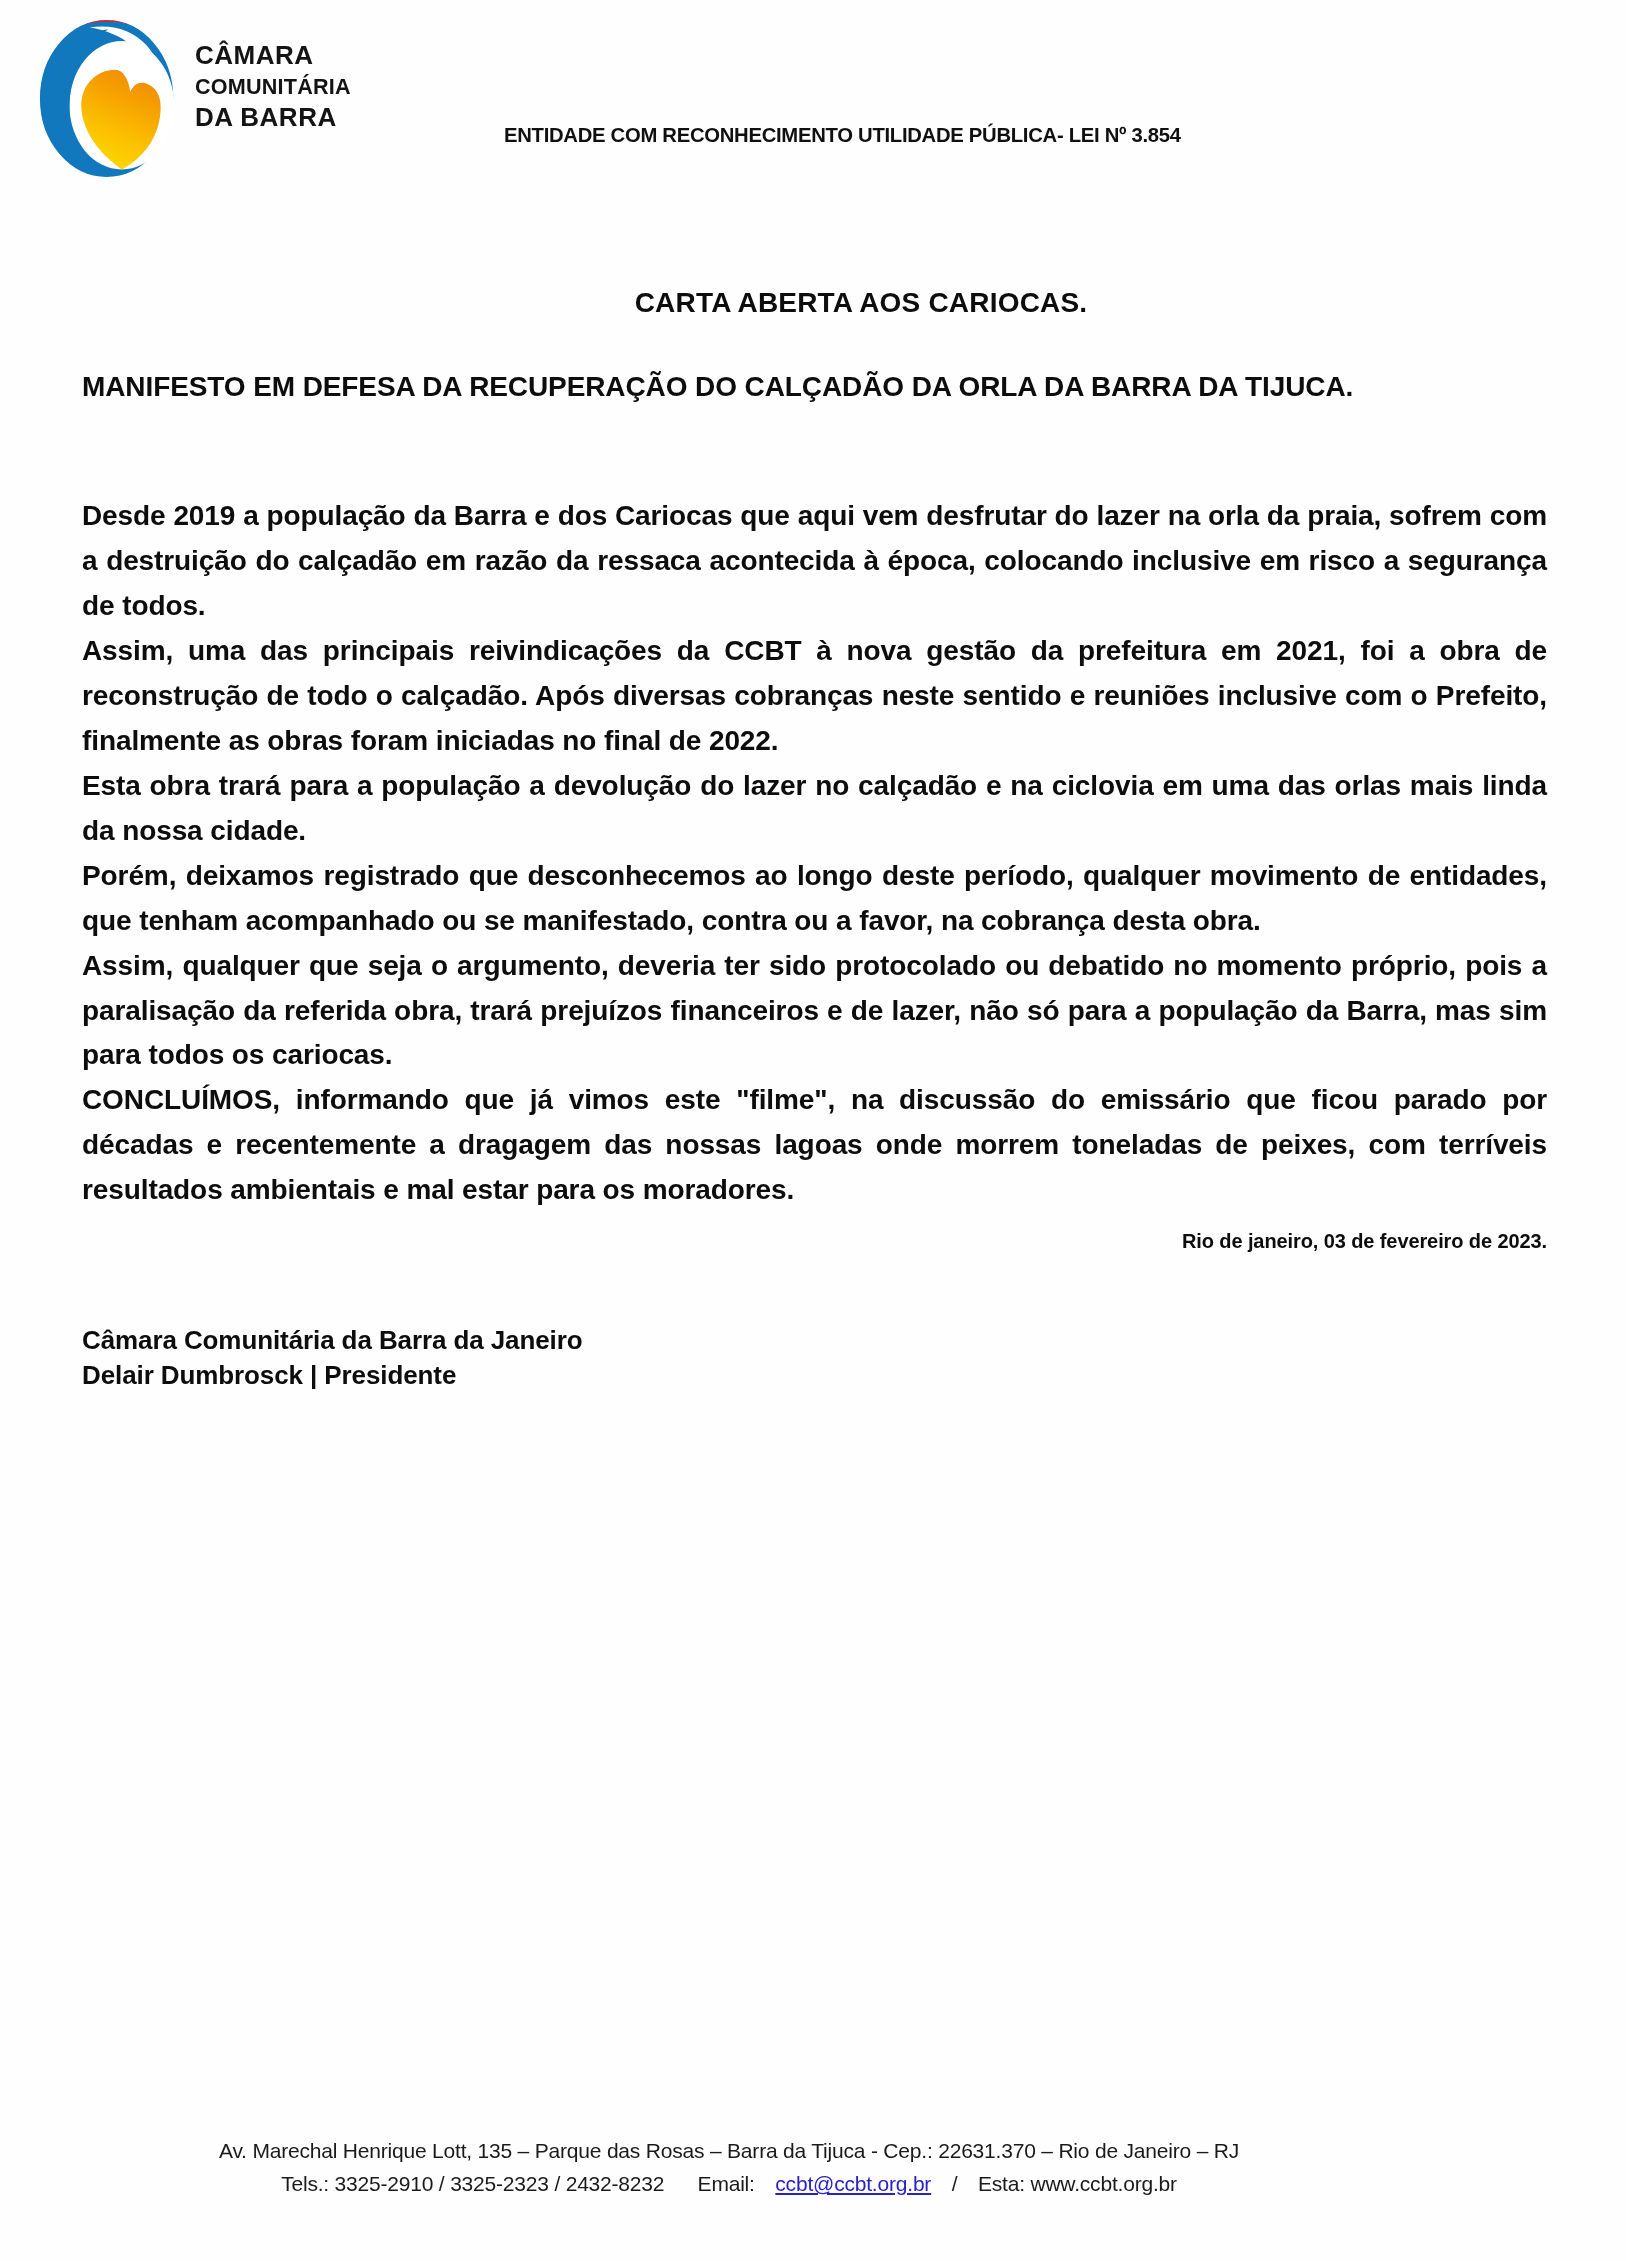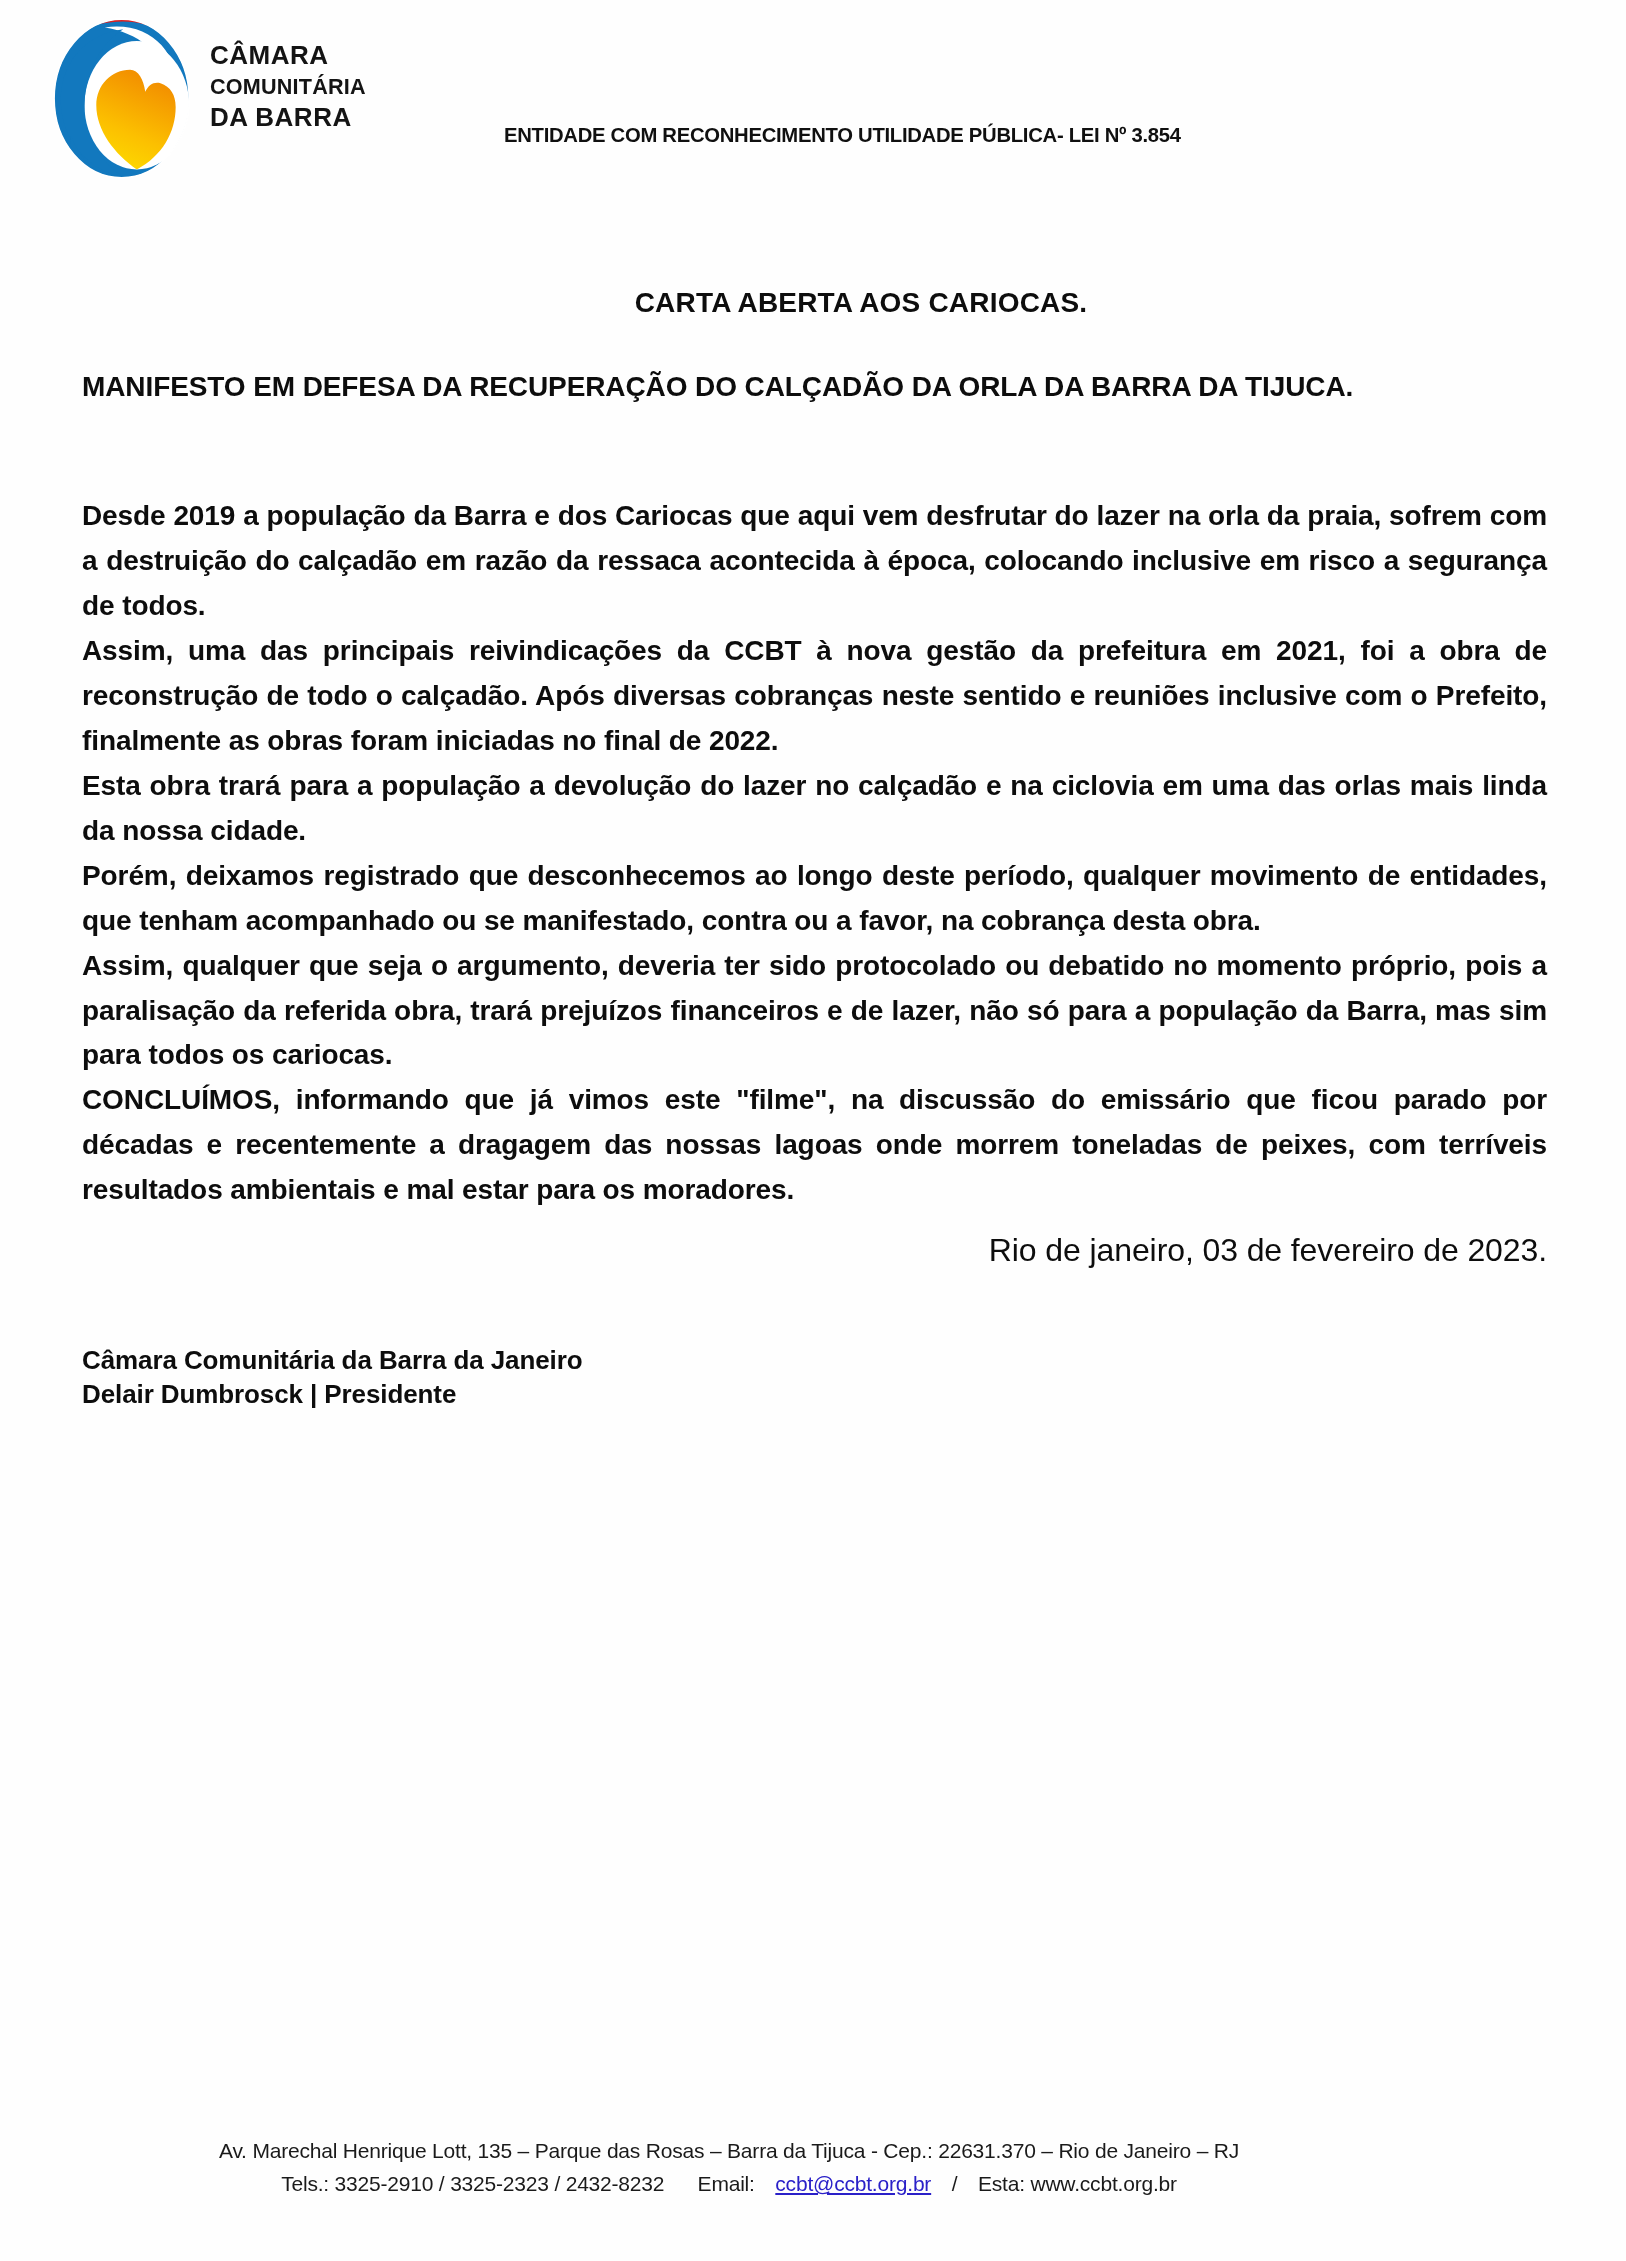--- a/index.html
+++ b/index.html
@@ -30,21 +30,21 @@
   .letterhead {
     position: absolute;
     top: 15.2px;
     left: 0;
     width: 1626px;
     height: 169px;
   }
 
   .logo-block {
     position: absolute;
-    left: 49px;
+    left: 34px;
     top: 0px;
     width: 373px;
     height: 169px;
   }
 
   .logo-mark {
     position: absolute;
     left: 0px;
     top: 1.7px;
     width: 152px;
@@ -119,22 +119,22 @@
     font-weight: bold;
     font-size: 28px;
     line-height: 1.605;
     color: #0d0d0d;
     margin: 0;
     text-align: justify;
     letter-spacing: -0.1px;
   }
 
   .date-line {
-    font-weight: normal;
-    font-size: 32px;
+    font-weight: bold;
+    font-size: 20px;
     line-height: 1.605;
     text-align: right;
     margin: 12px 0 0 0;
     color: #0d0d0d;
     letter-spacing: -0.1px;
   }
 
   .signature {
     margin-top: 66px;
     font-weight: bold;

